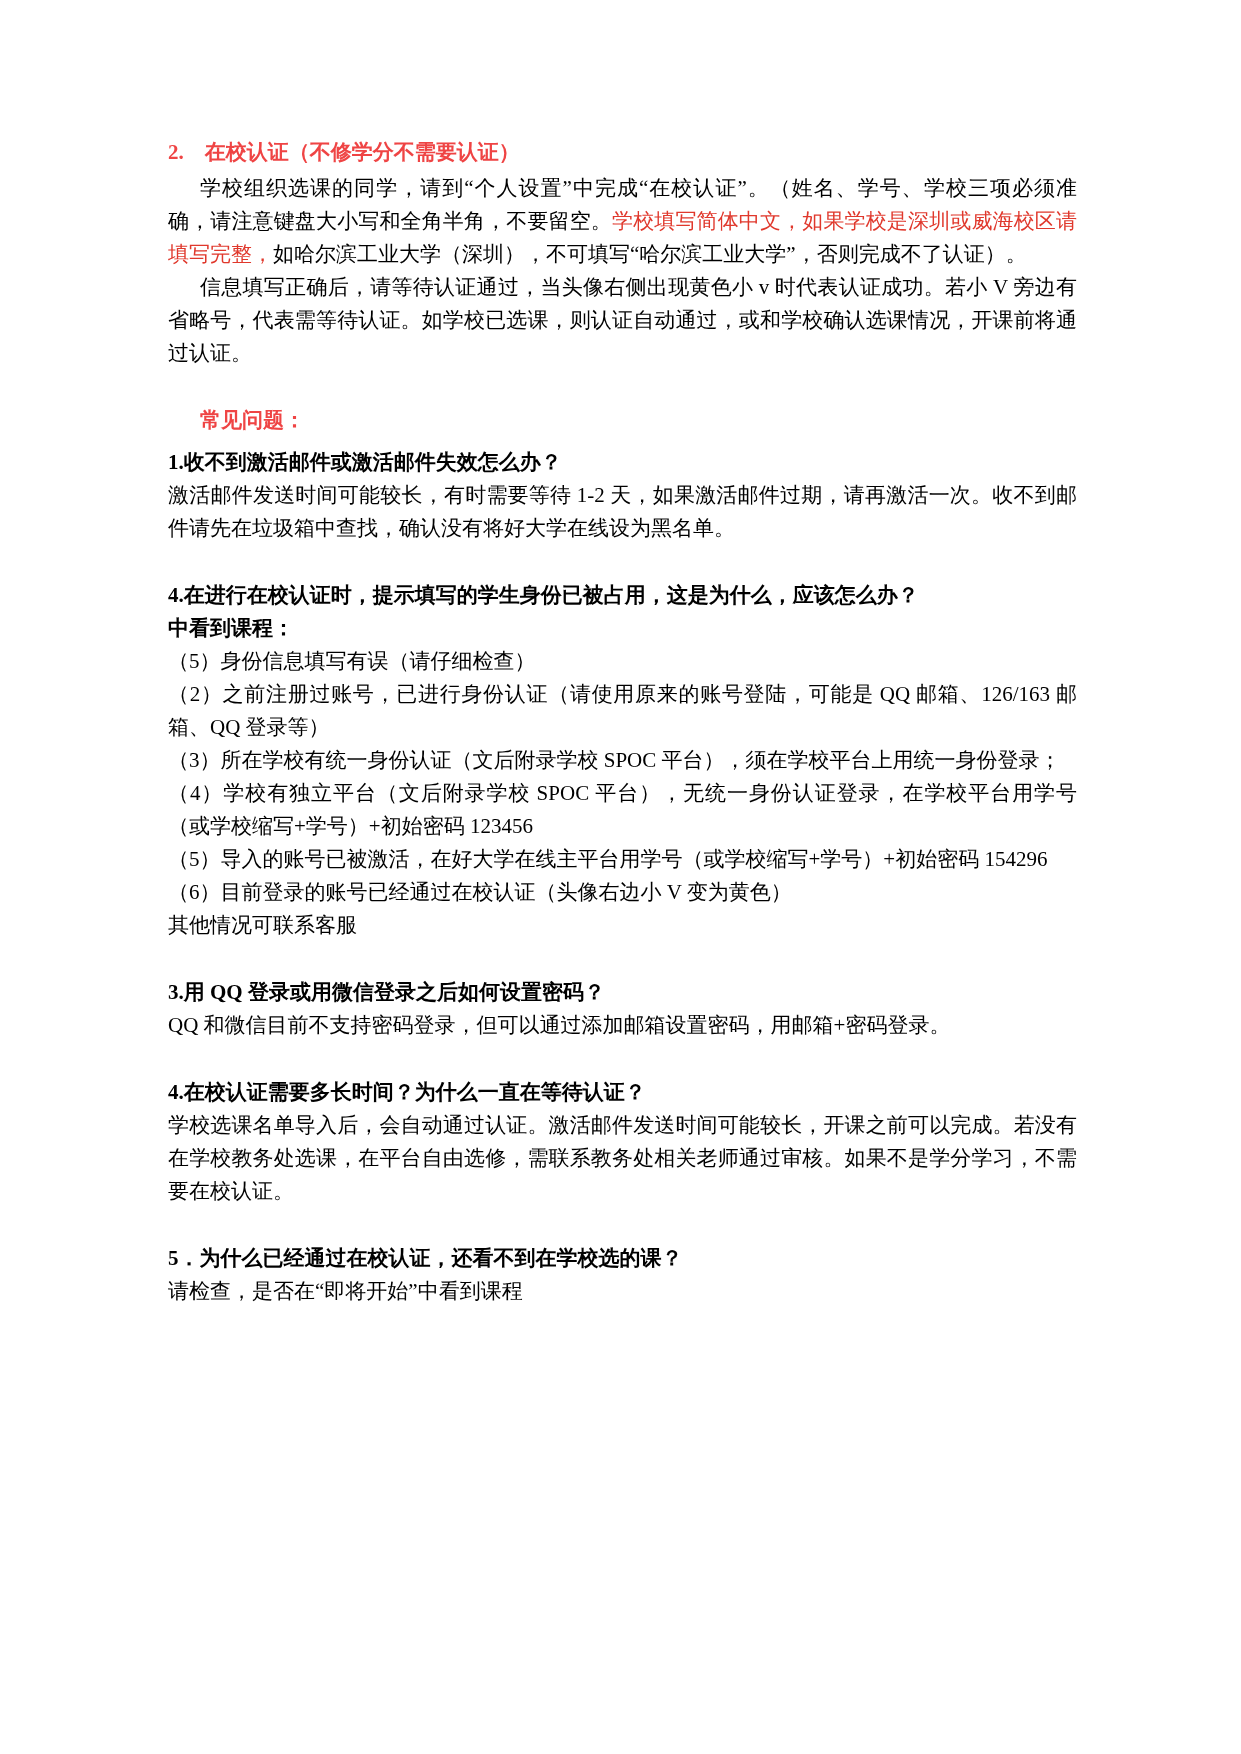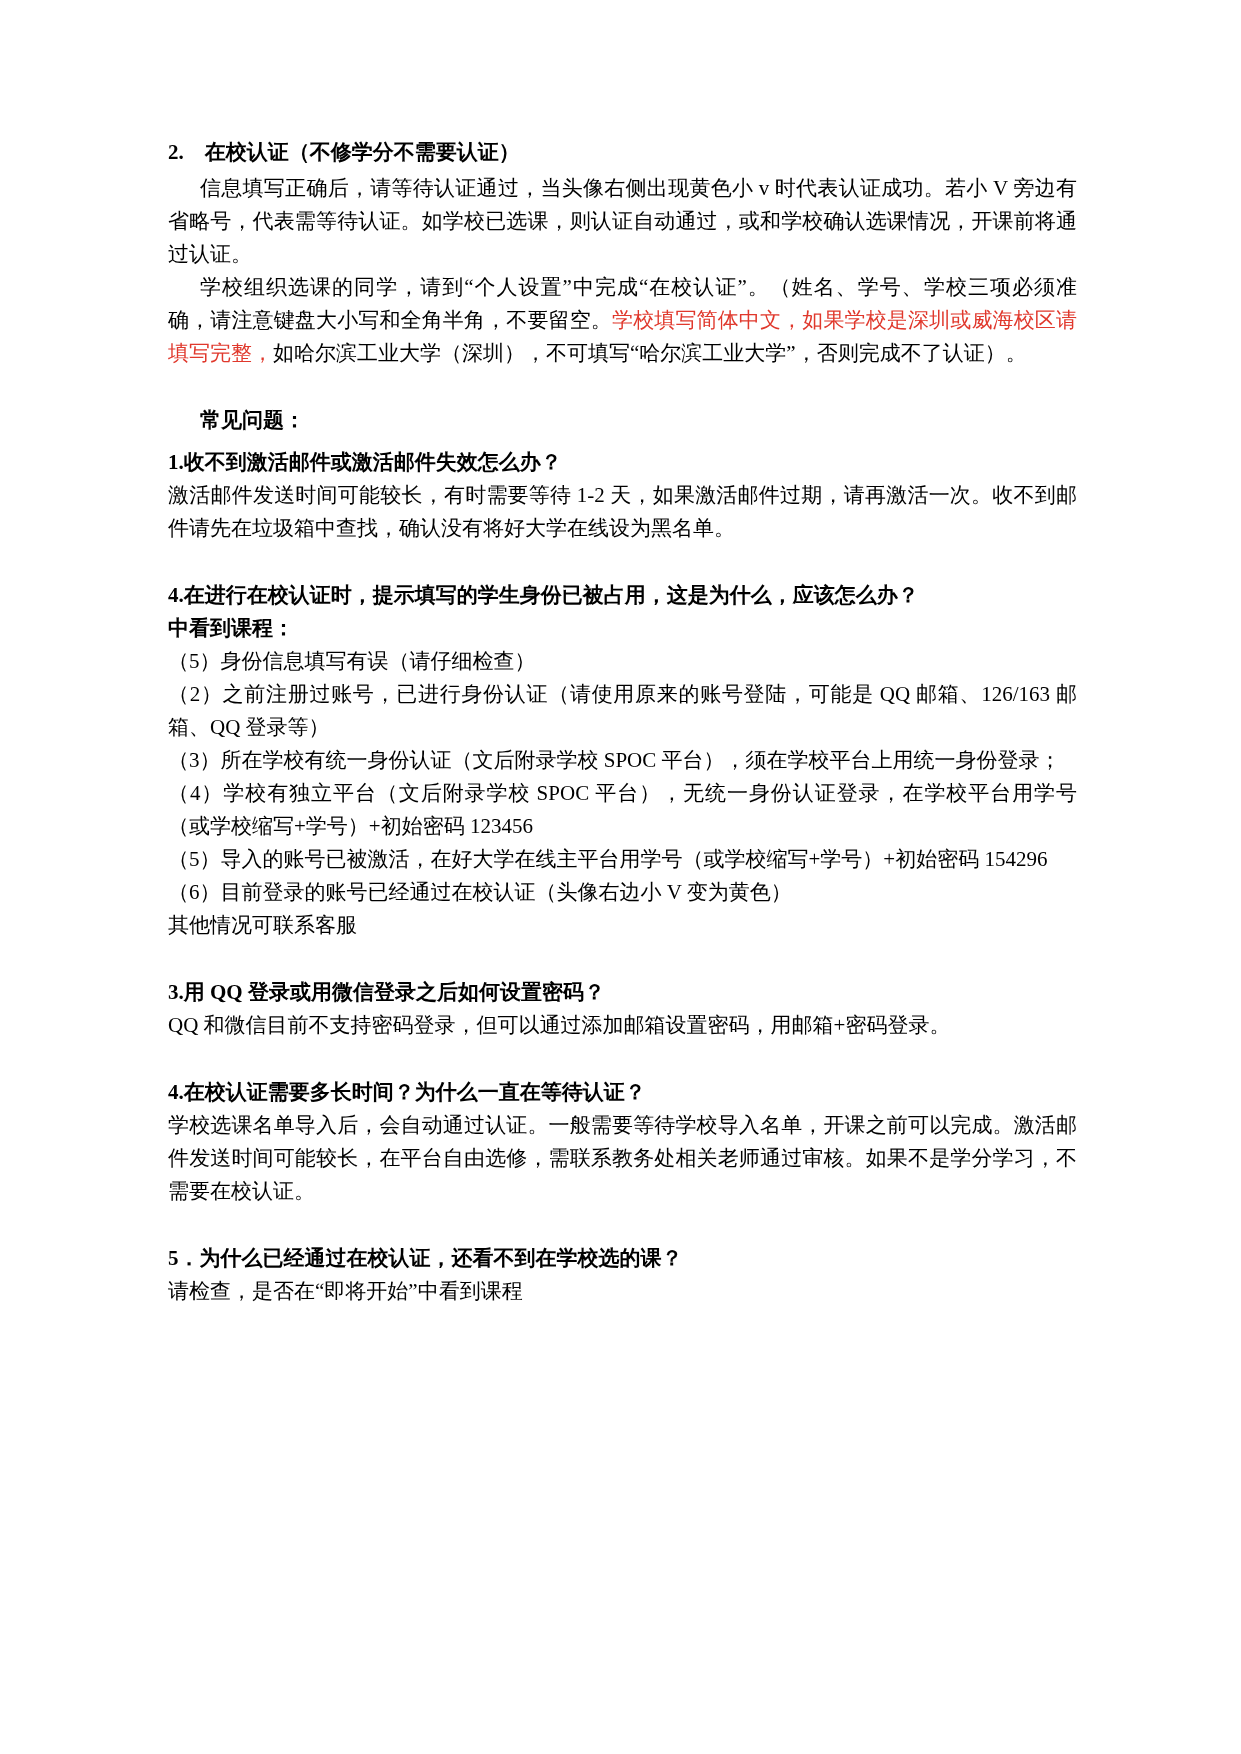--- a/index.html
+++ b/index.html
@@ -12,21 +12,21 @@
     min-height: 1754px;
     box-sizing: border-box;
     padding: 136px 164px 120px 168px;
     font-family: "Liberation Serif", "DejaVu Serif", serif;
     font-size: 21px;
     line-height: 33px;
     color: #000000;
   }
   p { margin: 0; }
   .doc { text-align: justify; }
-  .blue { color: #000000; font-weight: 700; }
+  .blue { color: #ef4444; font-weight: 700; }
   .red  { color: #E0382C; }
   .indent { text-indent: 32px; }
   .section-heading {
     font-size: 21px;
     margin: 0 0 3px 0;
   }
   .faq-heading {
     margin-top: 34px;
     text-indent: 32px;
   }
@@ -35,23 +35,23 @@
   .q { font-weight: 700; }
   .subhead { font-weight: 700; }
 </style>
 </head>
 <body>
 
 <div class="doc">
 
   <p class="blue section-heading">2.　在校认证（不修学分不需要认证）</p>
 
+  <p class="indent"><span>学校组织选课的同学，请到“个人设置”中完成“在校认证”。（姓名、学号、学校三项必须准确，请注意键盘大小写和全角半角，不要留空。</span><span class="red">学校填写简体中文，如果学校是深圳或威海校区请填写完整，</span><span>如哈尔滨工业大学（深圳），不可填写“哈尔滨工业大学”，否则完成不了认证）。</span></p>
+
   <p class="indent">信息填写正确后，请等待认证通过，当头像右侧出现黄色小 v 时代表认证成功。若小 V 旁边有省略号，代表需等待认证。如学校已选课，则认证自动通过，或和学校确认选课情况，开课前将通过认证。</p>
-
-  <p class="indent"><span>学校组织选课的同学，请到“个人设置”中完成“在校认证”。（姓名、学号、学校三项必须准确，请注意键盘大小写和全角半角，不要留空。</span><span class="red">学校填写简体中文，如果学校是深圳或威海校区请填写完整，</span><span>如哈尔滨工业大学（深圳），不可填写“哈尔滨工业大学”，否则完成不了认证）。</span></p>
 
 
   <p class="blue faq-heading">常见问题：</p>
 
   <div class="faq-block first">
     <p class="q">1.收不到激活邮件或激活邮件失效怎么办？</p>
     <p class="a">激活邮件发送时间可能较长，有时需要等待 1-2 天，如果激活邮件过期，请再激活一次。收不到邮件请先在垃圾箱中查找，确认没有将好大学在线设为黑名单。</p>
   </div>
 
   <div class="faq-block">
@@ -66,21 +66,21 @@
     <p class="a">其他情况可联系客服</p>
   </div>
 
   <div class="faq-block">
     <p class="q">3.用 QQ 登录或用微信登录之后如何设置密码？</p>
     <p class="a">QQ 和微信目前不支持密码登录，但可以通过添加邮箱设置密码，用邮箱+密码登录。</p>
   </div>
 
   <div class="faq-block">
     <p class="q">4.在校认证需要多长时间？为什么一直在等待认证？</p>
-    <p class="a">学校选课名单导入后，会自动通过认证。一般需要等待学校导入名单，开课之前可以完成。激活邮件发送时间可能较长，在平台自由选修，需联系教务处相关老师通过审核。如果不是学分学习，不需要在校认证。</p>
+    <p class="a">学校选课名单导入后，会自动通过认证。激活邮件发送时间可能较长，开课之前可以完成。若没有在学校教务处选课，在平台自由选修，需联系教务处相关老师通过审核。如果不是学分学习，不需要在校认证。</p>
   </div>
 
   <div class="faq-block">
     <p class="q">5．为什么已经通过在校认证，还看不到在学校选的课？</p>
     <p class="a">请检查，是否在“即将开始”中看到课程</p>
   </div>
 
 </div>
 
 </body></html>

